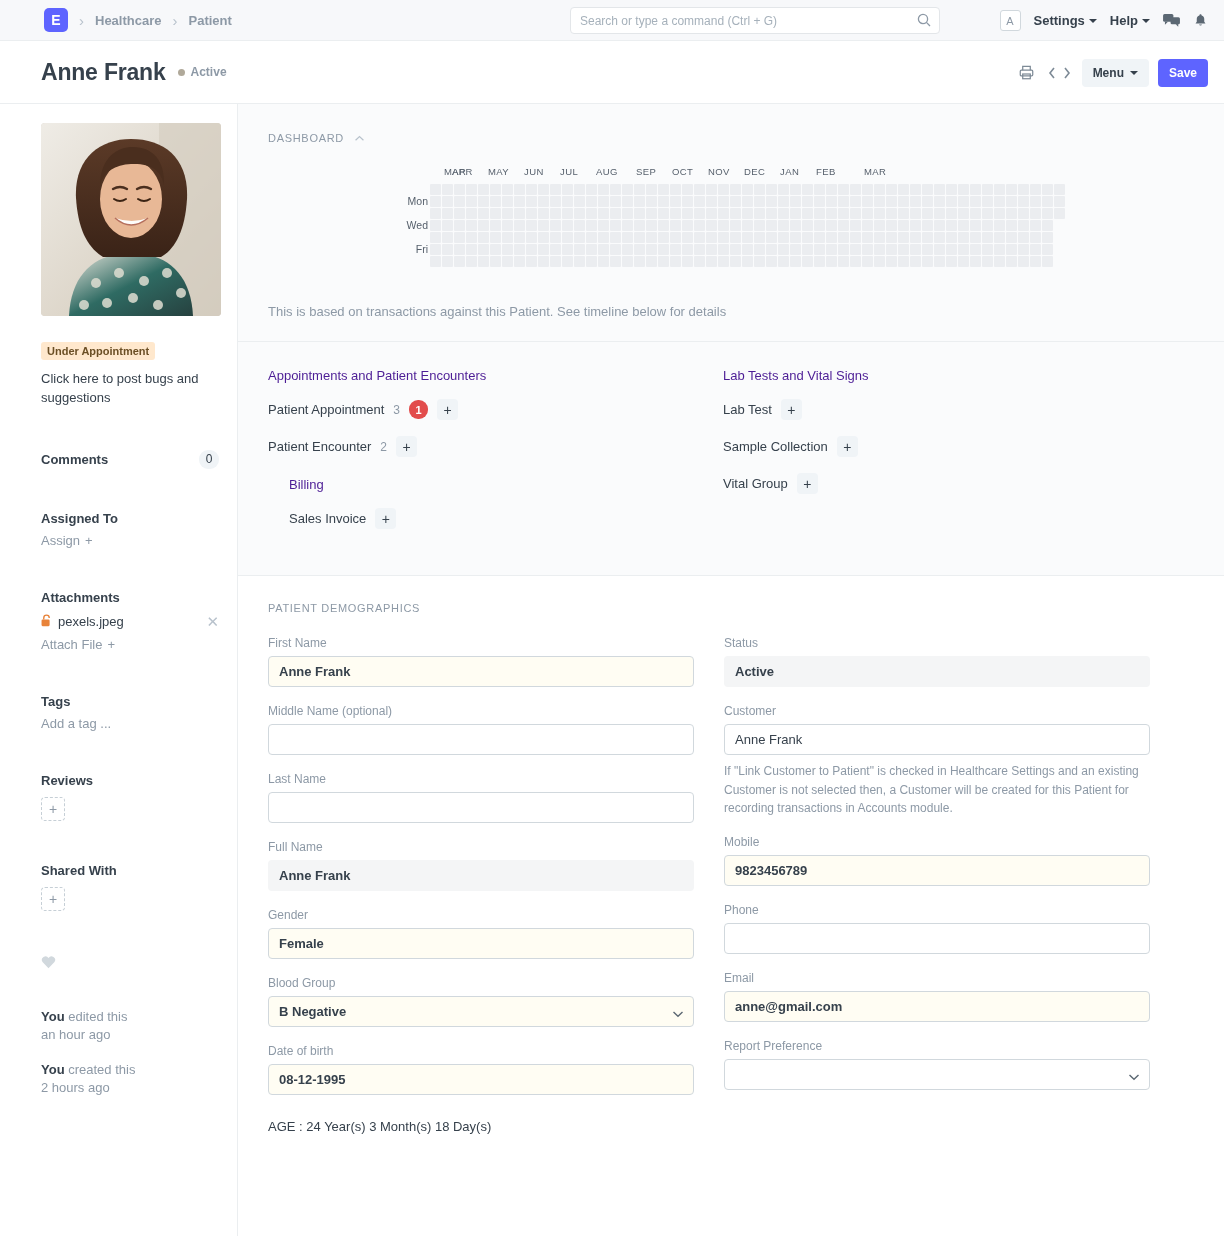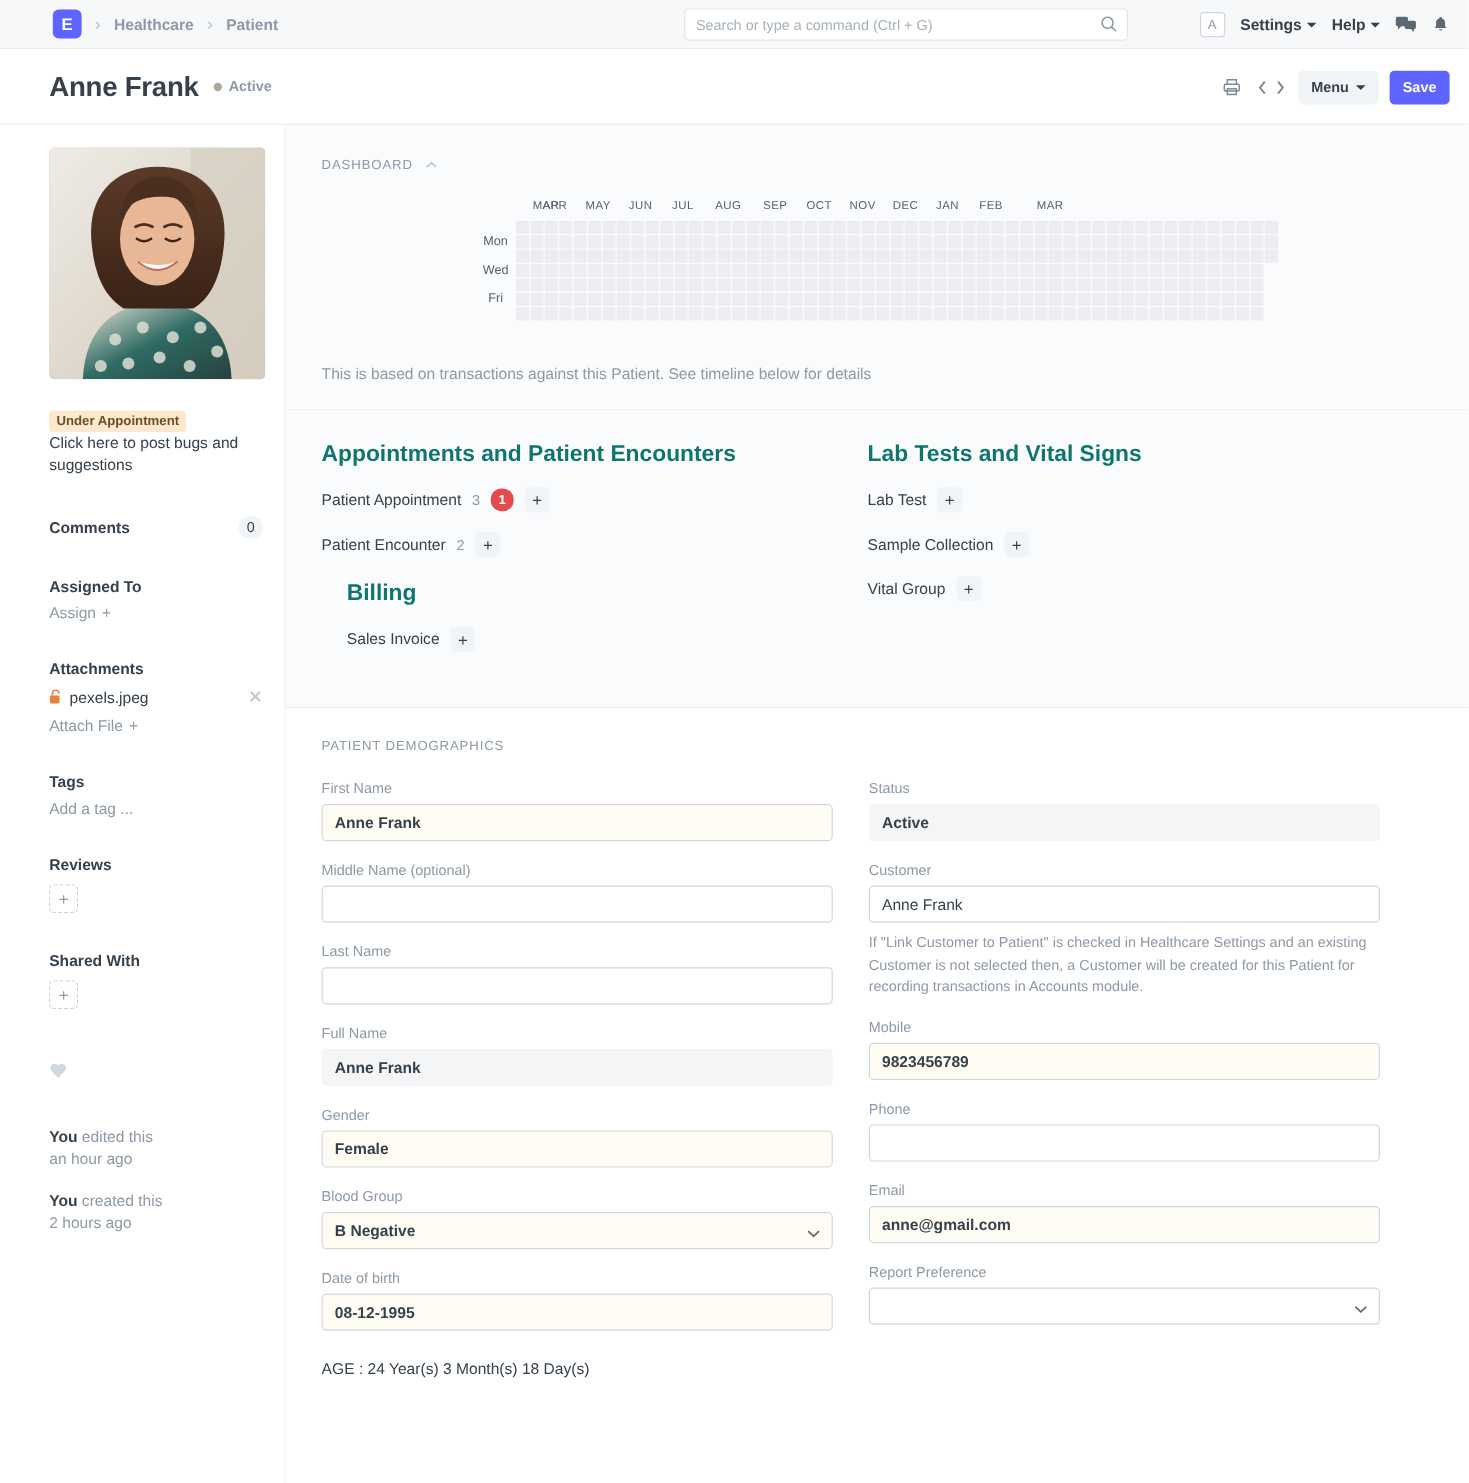--- a/index.html
+++ b/index.html
@@ -180,26 +180,27 @@
     display: inline-block;
     margin-top: 26px;
     background: #ffe8cd;
     color: #6b4f25;
     font-size: 11px;
     font-weight: bold;
     border-radius: 3px;
     padding: 3px 6px;
   }
   .dev-text {
+    margin-top: 10px;
     color: #36414c;
     font-size: 13px;
     line-height: 1.45;
     width: 160px;
   }
-  .side-sec { margin-top: 32px; }
+  .side-sec { margin-top: 42px; }
   .side-row {
     display: flex; align-items: center; justify-content: space-between;
   }
   .side-head {
     font-size: 13px; font-weight: bold; color: #36414c;
   }
   .count-pill {
     background: #f0f4f7;
     color: #36414c;
     font-size: 12px;
@@ -289,21 +290,21 @@
     position: absolute;
     font-size: 9.5px;
     color: #555f6b;
     letter-spacing: 0.4px;
   }
   .hm-grid { display: flex; margin-top: 4px; margin-left: 32px; }
   .hm-daylabels {
     position: absolute;
     left: 0; top: 18px;
     width: 30px;
-    text-align: center;
+    text-align: right;
   }
   .hm-day {
     font-size: 10.5px;
     color: #555f6b;
     height: 11px;
     line-height: 11px;
     margin-bottom: 1px;
   }
   .hm-col { display: flex; flex-direction: column; margin-right: 1px; }
   .hm-cell {
@@ -321,21 +322,21 @@
   
   .links-section {
     background: #fafbfc;
     border-bottom: 1px solid #ebeef0;
     padding: 26px 30px 30px 30px;
     display: flex;
   }
   .links-col { width: 455px; }
   .links-col.right { width: auto; }
   .links-group-title {
-    font-size: 19px; font-weight: bold; color: #0f766e;
+    font-size: 13px; font-weight: normal; color: #4c1d95;
     margin-bottom: 16px;
   }
   .link-row {
     display: flex; align-items: center; gap: 9px;
     margin-bottom: 16px;
     font-size: 13px;
   }
   .link-name { color: #36414c; cursor: pointer; }
   .link-count { color: #8d99a6; font-size: 12px; }
   .badge-red {

